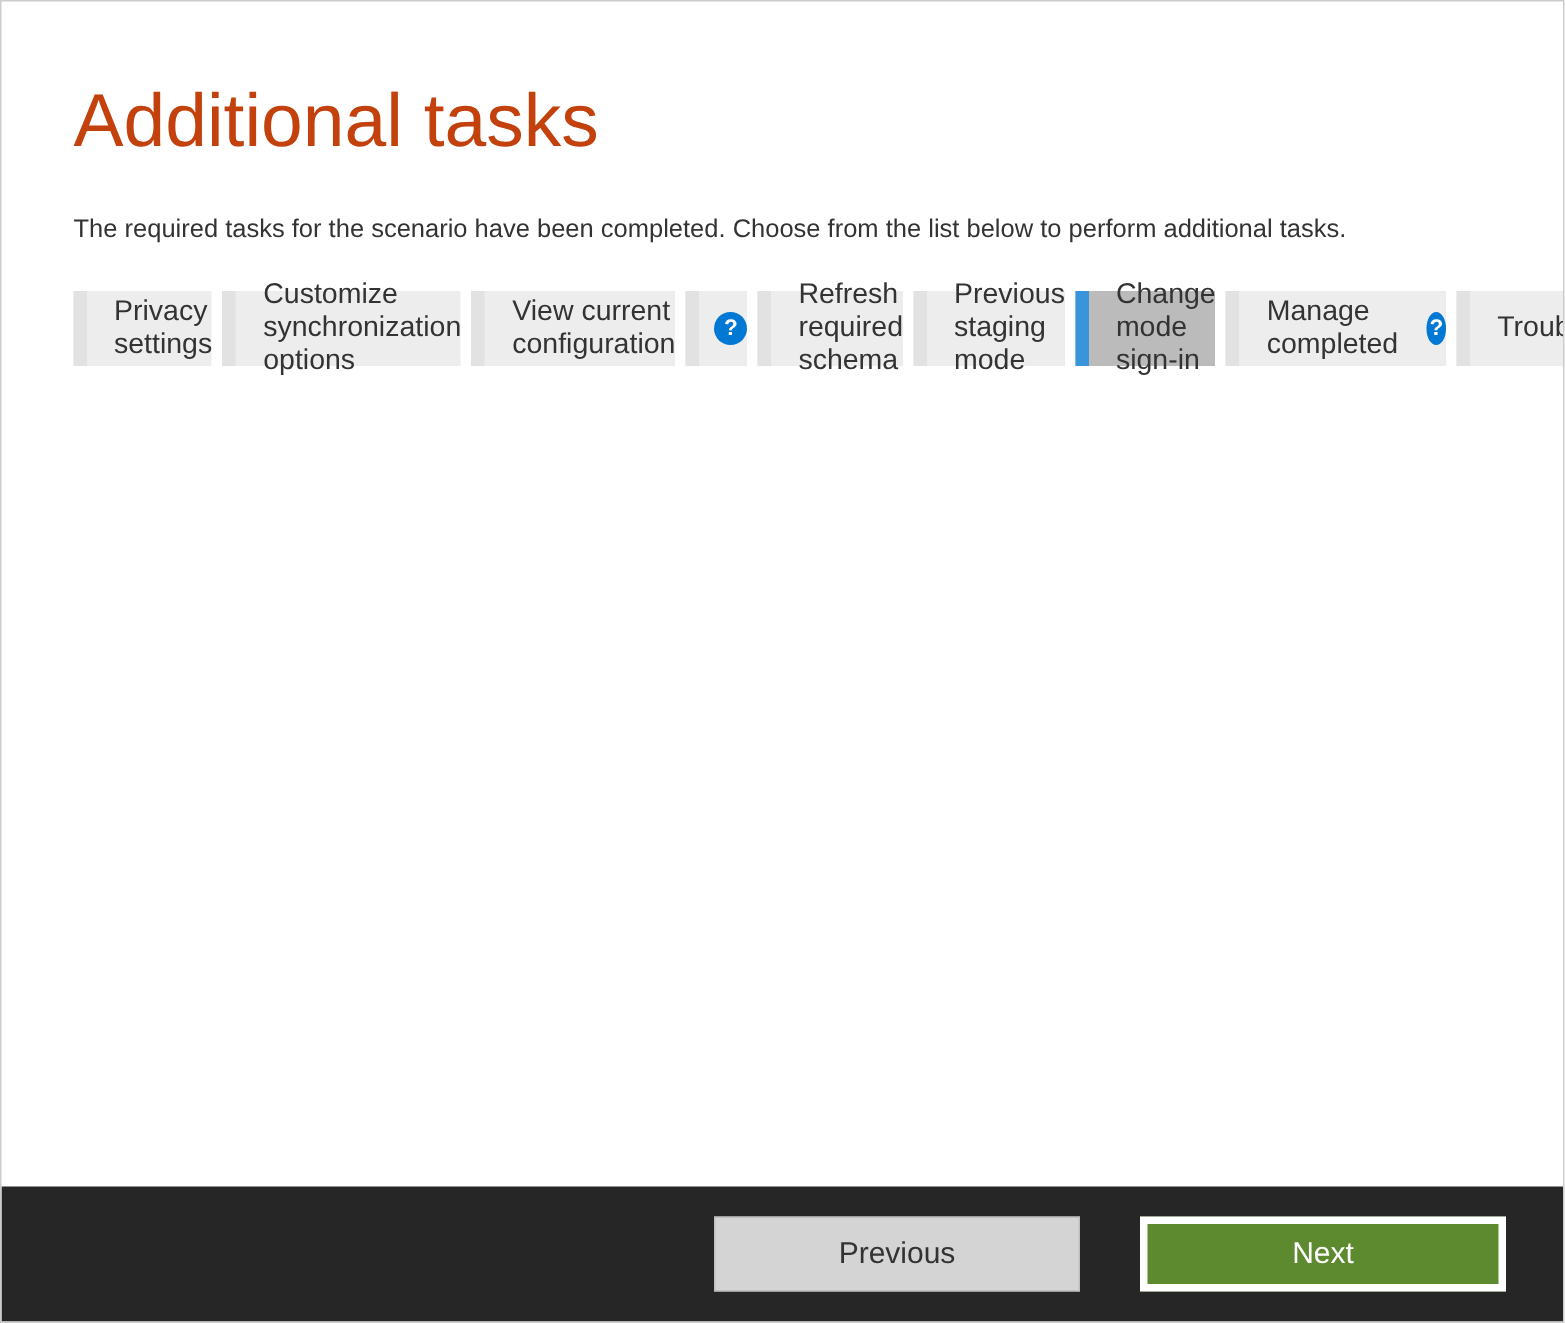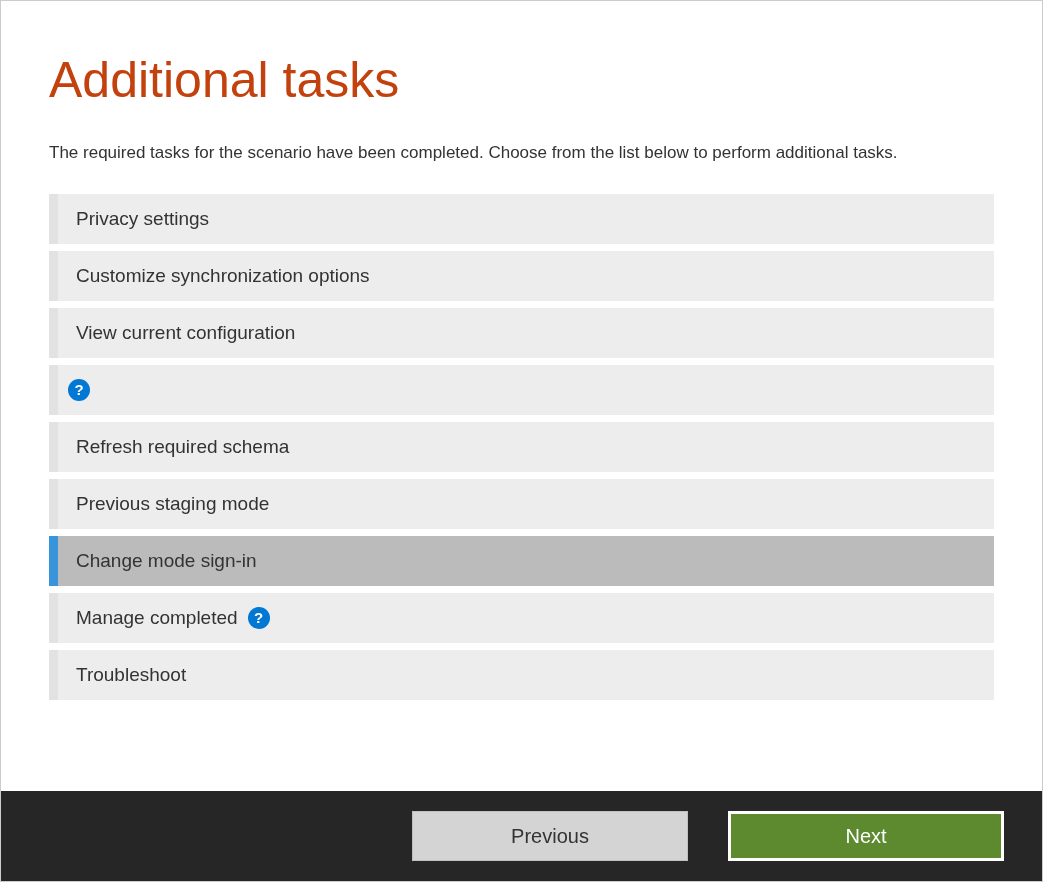--- a/index.html
+++ b/index.html
@@ -27,21 +27,21 @@
     }
     .description {
       font-size: 17px;
       color: #333333;
       line-height: 1.45;
       margin-bottom: 28px;
       font-weight: 400;
     }
     .task-list {
       display: flex;
-      flex-direction: column;
+      flex-direction: row;
       gap: 7px;
     }
     .task-item {
       display: flex;
       align-items: center;
       height: 50px;
       background: #ededed;
       cursor: pointer;
       position: relative;
     }
@@ -84,39 +84,39 @@
       right: 0;
       height: 90px;
       background: #262626;
       display: flex;
       align-items: center;
       justify-content: flex-end;
       padding-right: 38px;
       gap: 40px;
     }
     .btn {
-      width: 276px;
+      width: 244px;
       height: 50px;
       font-size: 20px;
       font-family: inherit;
       border: none;
       cursor: pointer;
       display: flex;
       align-items: center;
       justify-content: center;
     }
     .btn-previous {
       background: #d4d4d4;
       color: #333333;
       border: 1px solid #bfbfbf;
     }
     .btn-next {
       background: #5d8a2f;
       color: #ffffff;
-      border: 3px solid #ffffff;
+      border: 5px solid #ffffff;
     }
   </style>
 </head>
 <body>
 
 <div class="content">
   <h1 class="page-title">Additional tasks</h1>
   <p class="description">The required tasks for the scenario have been completed. Choose from the list below to perform additional tasks.</p>
   <div class="task-list" id="task-list">
       <div class="task-item">

